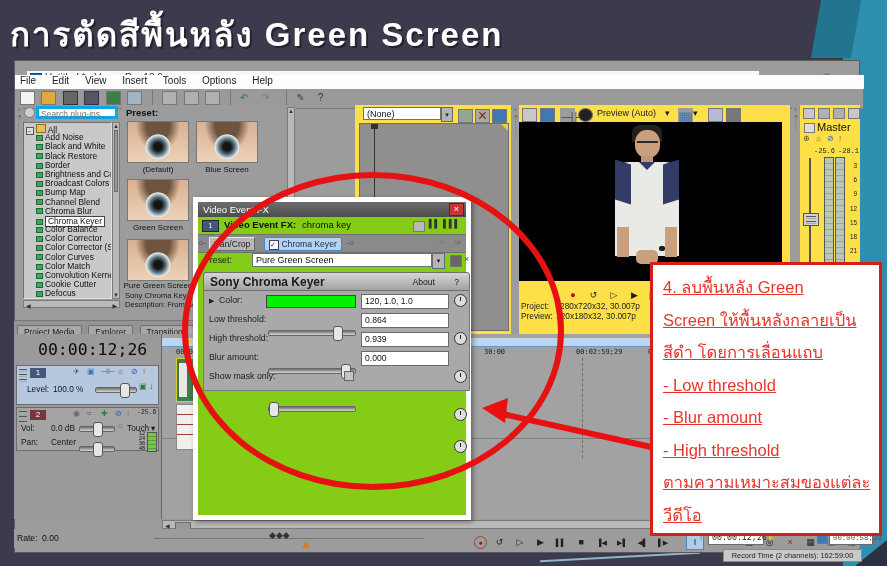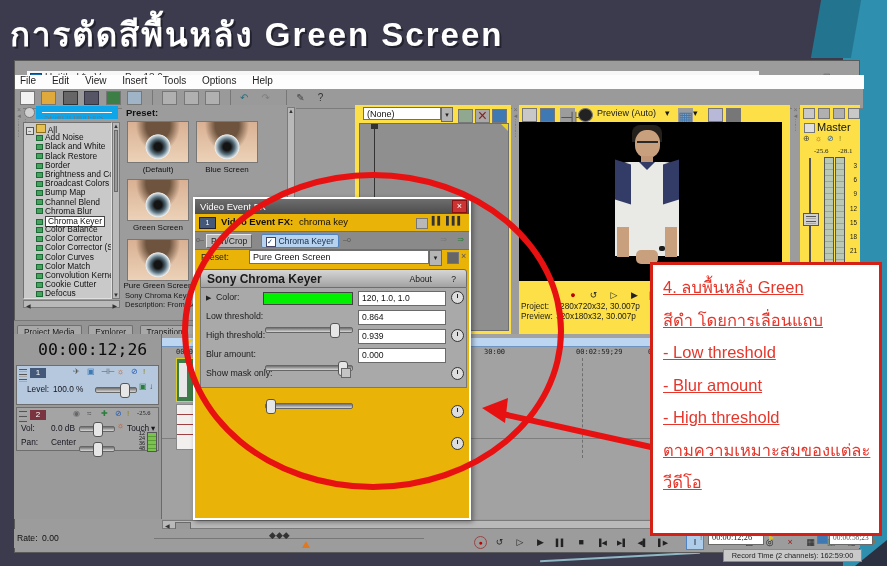--- a/index.html
+++ b/index.html
@@ -16,40 +16,40 @@
   .titlebar{background:#f7f7f7;color:#333;font-size:10px;line-height:14px;}
   .menubar{background:#fdfdfd;color:#222;font-size:10px;}
   .menubar span{margin-right:13px;}
   .toolbar{background:#9a9a9a;border-bottom:1px solid #7c7c7c;}
   .tbico{display:inline-block;width:15px;height:14px;margin:2px 1px;vertical-align:top;
          border:1px solid #777;box-sizing:border-box;}
   .tbsep{display:inline-block;width:1px;height:16px;background:#777;margin:1px 4px;vertical-align:top;}
   .panel{background:#fde047;box-sizing:border-box;}
   .grip{background:#9c9c9c;color:#6e6e6e;font-size:7px;line-height:6px;text-align:center;}
   .inset{background:#c9c9c9;border:1px solid #707070;border-right-color:#e0e0e0;border-bottom-color:#e0e0e0;box-sizing:border-box;}
-  .searchbox{background:#fff;border:6px solid #0ea5e9;font-size:8.5px;color:#999;box-sizing:border-box;}
+  .searchbox{background:#fff;border:3px solid #0ea5e9;font-size:8.5px;color:#999;box-sizing:border-box;}
   .searchbox input{border:none;outline:none;width:100%;height:100%;font-size:8.5px;
                    font-family:"Liberation Sans",sans-serif;background:transparent;}
   .tree{font-size:8.4px;color:#111;line-height:9.2px;white-space:nowrap;overflow:hidden;}
   .titem{height:9.2px;}
   .fxic{display:inline-block;width:7px;height:6px;background:#46a35e;border:1px solid #1c6b36;
         margin:0 2px 0 0;vertical-align:middle;box-sizing:border-box;}
   .tsel{background:#fff;border:1px solid #444;display:inline-block;padding:0 2px;}
   .sbar{background:#b9b9b9;border:1px solid #7a7a7a;box-sizing:border-box;font-size:6px;
         color:#333;text-align:center;}
   .tab{display:inline-block;border:1px solid #6f6f6f;border-bottom:none;background:#a8a8a8;
        font-size:8.3px;color:#1a1a1a;padding:1px 6px;margin-right:2px;border-radius:2px 2px 0 0;}
   .eye{background:
       radial-gradient(circle at 50% 62%, #141414 10%, #57707e 20%, #e8eef0 31%, rgba(0,0,0,0) 33%),
       radial-gradient(ellipse at 50% 8%, #6e543e 28%, rgba(0,0,0,0) 52%),
       linear-gradient(#d9b093,#ecd2b8);
       border:1px solid #777;box-sizing:border-box;}
   .cap{font-size:8px;color:#111;text-align:center;}
   
-  .dlg{background:#eab308;border:2px solid #ffffff;box-shadow:2px 2px 5px rgba(0,0,0,.4);box-sizing:border-box;}
+  .dlg{background:#84cc16;border:5px solid #ffffff;box-shadow:2px 2px 5px rgba(0,0,0,.4);box-sizing:border-box;}
   .dlgtitle{background:linear-gradient(#6e6e6e,#4c4c4c);color:#fff;font-size:9.5px;line-height:15px;}
   .closebtn{background:#c33;color:#fff;font-size:9px;line-height:11px;text-align:center;border:1px solid #811;}
   .fxrow{font-size:9.5px;color:#111;}
   .chainrow{background:#8a8a8a;border-top:1px solid #707070;border-bottom:1px solid #707070;}
   .btn3d{background:#b7b7b7;border:1px solid #666;border-top-color:#e8e8e8;border-left-color:#e8e8e8;
          font-size:8.6px;color:#222;padding:0 4px;display:inline-block;line-height:12px;}
   .btnblue{background:#b7d2ee;border:1px solid #4f84c4;font-size:8.6px;color:#102a4e;
            padding:0 4px;display:inline-block;line-height:12px;border-radius:2px;}
   .combo{background:#fff;border:1px solid #707070;font-size:9px;color:#111;line-height:13px;
          padding:0 3px;box-sizing:border-box;}
@@ -78,21 +78,21 @@
   .trackhdr{border:1px solid #6d6d6d;box-sizing:border-box;}
   .thsmall{font-size:8.3px;color:#14141e;}
   .numbox{color:#fff;font-size:8px;text-align:center;line-height:10px;}
   .gripline{border-top:1px solid #555;border-bottom:1px solid #aaa;height:1px;}
   .rlabel{font-size:7px;color:#222;font-family:"DejaVu Sans Mono",monospace;white-space:nowrap;}
   .dash{border-left:1px dashed #6e6e6e;}
   
   .annbox{background:#fff;border:3px solid #d42015;box-sizing:border-box;z-index:50;padding:6px 10px;}
   .annline{color:#e5362b;font-size:16.5px;line-height:32.5px;white-space:nowrap;text-decoration:underline;}
   .redring{border:6px solid #e81111;border-radius:50%;z-index:45;}
-  .statustime{font-family:Liberation Serif, serif;font-size:8.3px;color:#222;}
+  .statustime{font-family:Liberation Mono, monospace;font-size:8.3px;color:#222;}
 </style>
 </head>
 <body>
 
 <div class="abs teal-band" style="left:843px;top:0;width:44px;height:566px;"></div>
 <div class="abs teal-dark" style="left:816px;top:0;width:40px;height:58px;transform:skewX(-10deg);"></div>
 <div class="abs" style="left:0;top:553px;width:843px;height:13px;background:#3b3b4d;"></div>
 <div class="abs" style="left:540px;top:556px;width:160px;height:2px;background:#8fb7c4;transform:rotate(-3deg);"></div>
 <div class="abs" style="left:855px;top:540px;width:32px;height:26px;background:#2b3140;clip-path:polygon(100% 0,100% 100%,0 100%);"></div>
 <div class="abs slide-title" style="left:10px;top:8px;">การตัดสีพื้นหลัง Green Screen</div>
@@ -501,19 +501,20 @@
   </div>
 </div>
 
 <div class="abs redring" style="left:182px;top:172px;width:370px;height:306px;pointer-events:none;"></div>
 <svg class="abs" style="left:0;top:0;width:887px;height:566px;z-index:46;pointer-events:none;" viewBox="0 0 887 566">
   <line x1="660" y1="449" x2="498" y2="413" stroke="#e81111" stroke-width="6"></line>
   <polygon points="482,408 508,398 505,423" fill="#e81111"></polygon>
 </svg>
 <div class="abs annbox" style="left:650px;top:262px;width:232px;height:274px;">
   <div class="annline">4. ลบพื้นหลัง Green</div>
+  <div class="annline">Screen ให้พื้นหลังกลายเป็น</div>
   <div class="annline">สีดำ โดยการเลื่อนแถบ</div>
   <div class="annline">- Low threshold</div>
   <div class="annline">- Blur amount</div>
   <div class="annline">- High threshold</div>
   <div class="annline">ตามความเหมาะสมของแต่ละ</div>
   <div class="annline">วีดีโอ</div>
 </div>
 
 </body></html>

